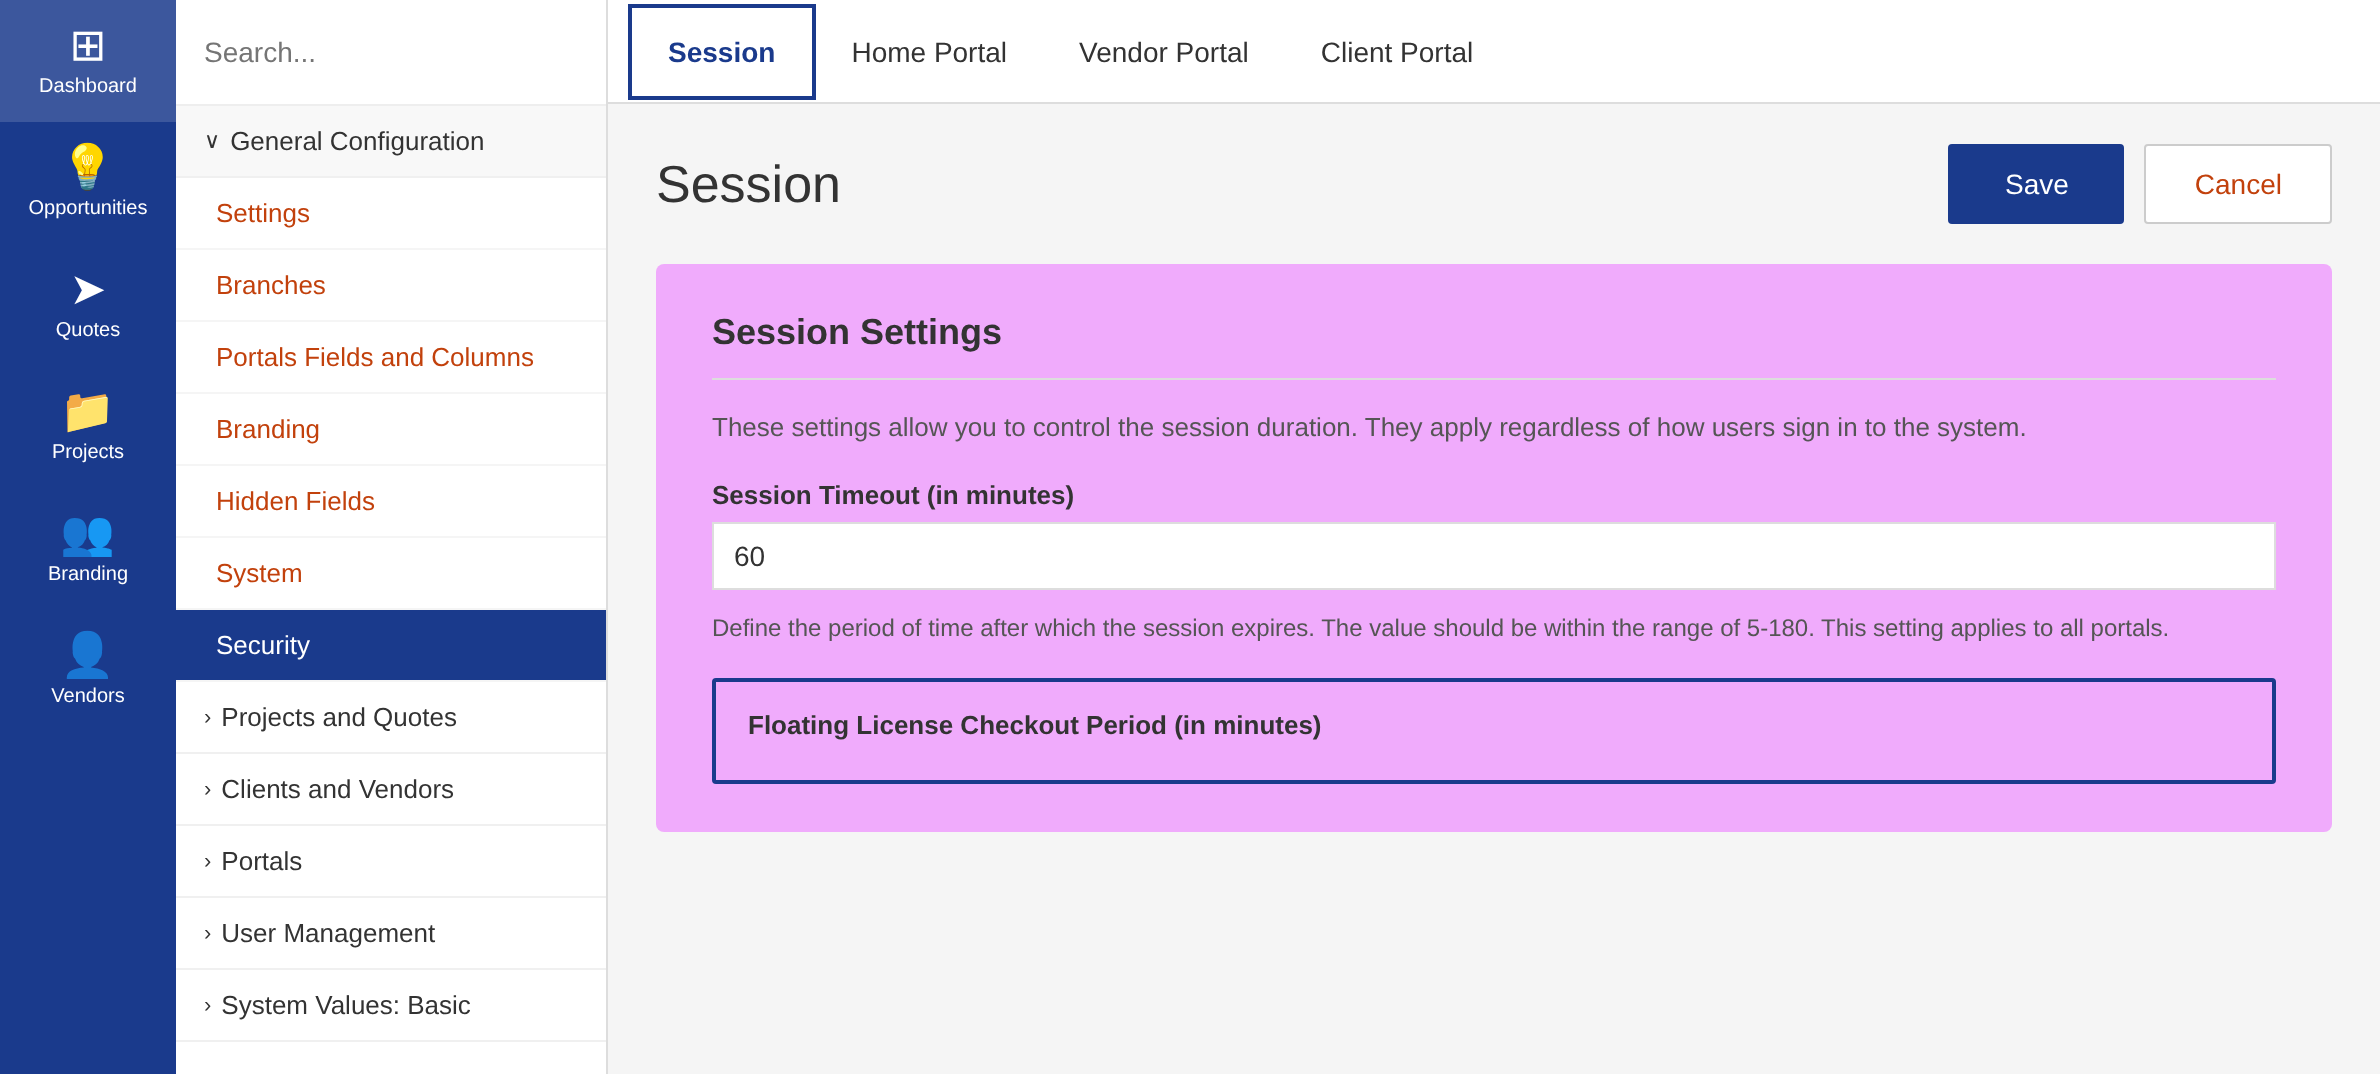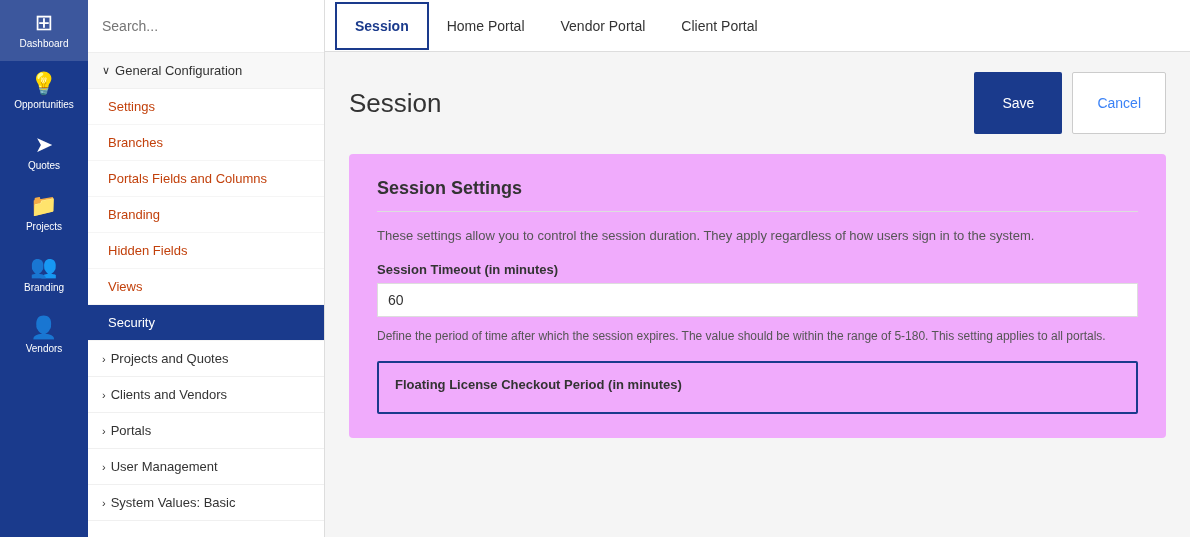--- a/index.html
+++ b/index.html
@@ -29,21 +29,21 @@
     .nav-item.active { background: rgba(255,255,255,0.15); }
     .nav-item .nav-icon {
       font-size: 22px;
       margin-bottom: 4px;
       line-height: 1;
     }
     .nav-item .nav-label { font-size: 10px; }
 
     
     .left-panel {
-      width: 237px;
+      width: 216px;
       background: #fff;
       border-right: 1px solid #ddd;
       display: flex;
       flex-direction: column;
       flex-shrink: 0;
     }
     .search-bar {
       padding: 18px 14px;
       border-bottom: 1px solid #eee;
       font-size: 14px;
@@ -134,28 +134,28 @@
     .page-title {
       font-size: 26px;
       color: #333;
       font-weight: 400;
     }
     .header-actions { display: flex; gap: 10px; }
     .btn-save {
       background: #1a3a8c;
       color: #fff;
       border: none;
-      padding: 23px 28px;
+      padding: 12px 28px;
       font-size: 14px;
       cursor: pointer;
       border-radius: 2px;
     }
     .btn-cancel {
       background: #fff;
-      color: #3b82f6;
+      color: #c2410c;
       border: 1px solid #ccc;
       padding: 9px 24px;
       font-size: 14px;
       cursor: pointer;
       border-radius: 2px;
     }
 
     
     .settings-card {
       background: #f0abfc;
@@ -256,21 +256,21 @@
     <div class="menu-item">
       <span>Portals Fields and Columns</span>
     </div>
     <div class="menu-item">
       <span>Branding</span>
     </div>
     <div class="menu-item">
       <span>Hidden Fields</span>
     </div>
     <div class="menu-item">
-      <span>Views</span>
+      <span>System</span>
     </div>
     <div class="menu-item active">
       <span>Security</span>
     </div>
 
     <div class="menu-subgroup-header">
       <span class="chevron">›</span>
       <span>Projects and Quotes</span>
     </div>
     <div class="menu-subgroup-header">

